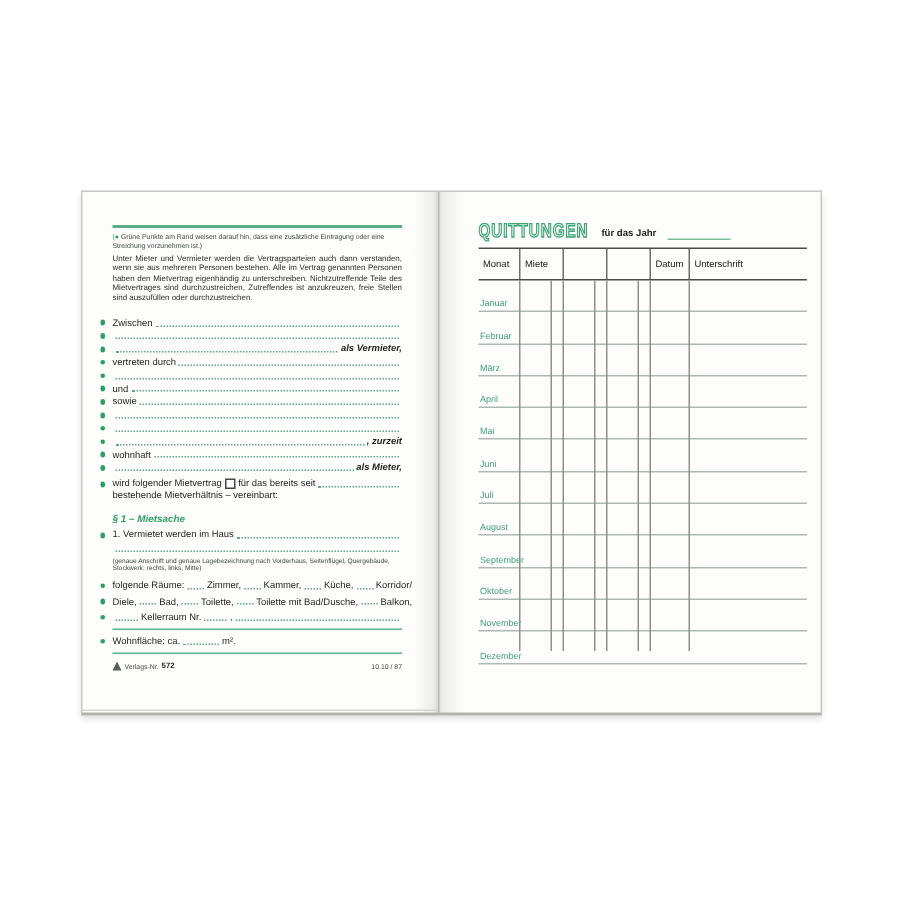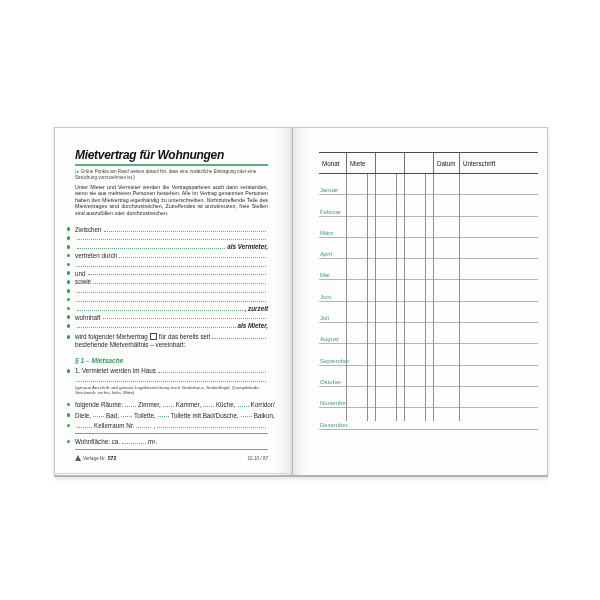--- a/index.html
+++ b/index.html
@@ -59,21 +59,20 @@
 </style>
 </head>
 <body>
 
 <div class="book">
   <div class="gutter"></div>
   <div class="gutter-line"></div>
   <div class="lp-edge"></div>
 
   <div class="lp">
-    <div class="lp-title">Mietvertrag für Wohnungen</div>
     <div class="title-rule"></div>
     <div class="lp-note"><span class="note-dot">(●</span><span> Grüne Punkte am Rand weisen darauf hin, dass eine zusätzliche Eintragung oder eine Streichung vorzunehmen ist.)</span></div>
     <div class="lp-intro">Unter Mieter und Vermieter werden die Vertragsparteien auch dann verstanden, wenn sie aus mehreren Personen bestehen. Alle im Vertrag genannten Personen haben den Mietvertrag eigenhändig zu unterschreiben. Nichtzutreffende Teile des Mietvertrages sind durchzustreichen, Zutreffendes ist anzukreuzen, freie Stellen sind auszufüllen oder durchzustreichen.</div>
 
     <div class="frows">
       <div class="frow">
           <span class="bullet"></span>
           <span class="lbl">Zwischen</span>
           <span class="fill"></span>
           <span class="sfx"></span>
@@ -214,20 +213,25 @@
         <span class="tri"></span>
         <span>Verlags-Nr.</span>
         <span class="vnr-num">572</span>
       </div>
       <div>10.10 / 87</div>
     </div>
   </div>
 
   <div class="rp">
     <div class="rp-c">
+      <div class="q-row">
+        <span class="q-title">QUITTUNGEN</span>
+        <span class="q-sub">für das Jahr</span>
+        <span class="q-blank"></span>
+      </div>
 
       <div class="rtable">
         <div class="rhead">
           <div class="hc hc0">Monat</div>
           <div class="hc hc1">Miete</div>
           <div class="hc hc2"></div>
           <div class="hc hc3"></div>
           <div class="hc hc4">Datum</div>
           <div class="hc hc5">Unterschrift</div>
         </div>

